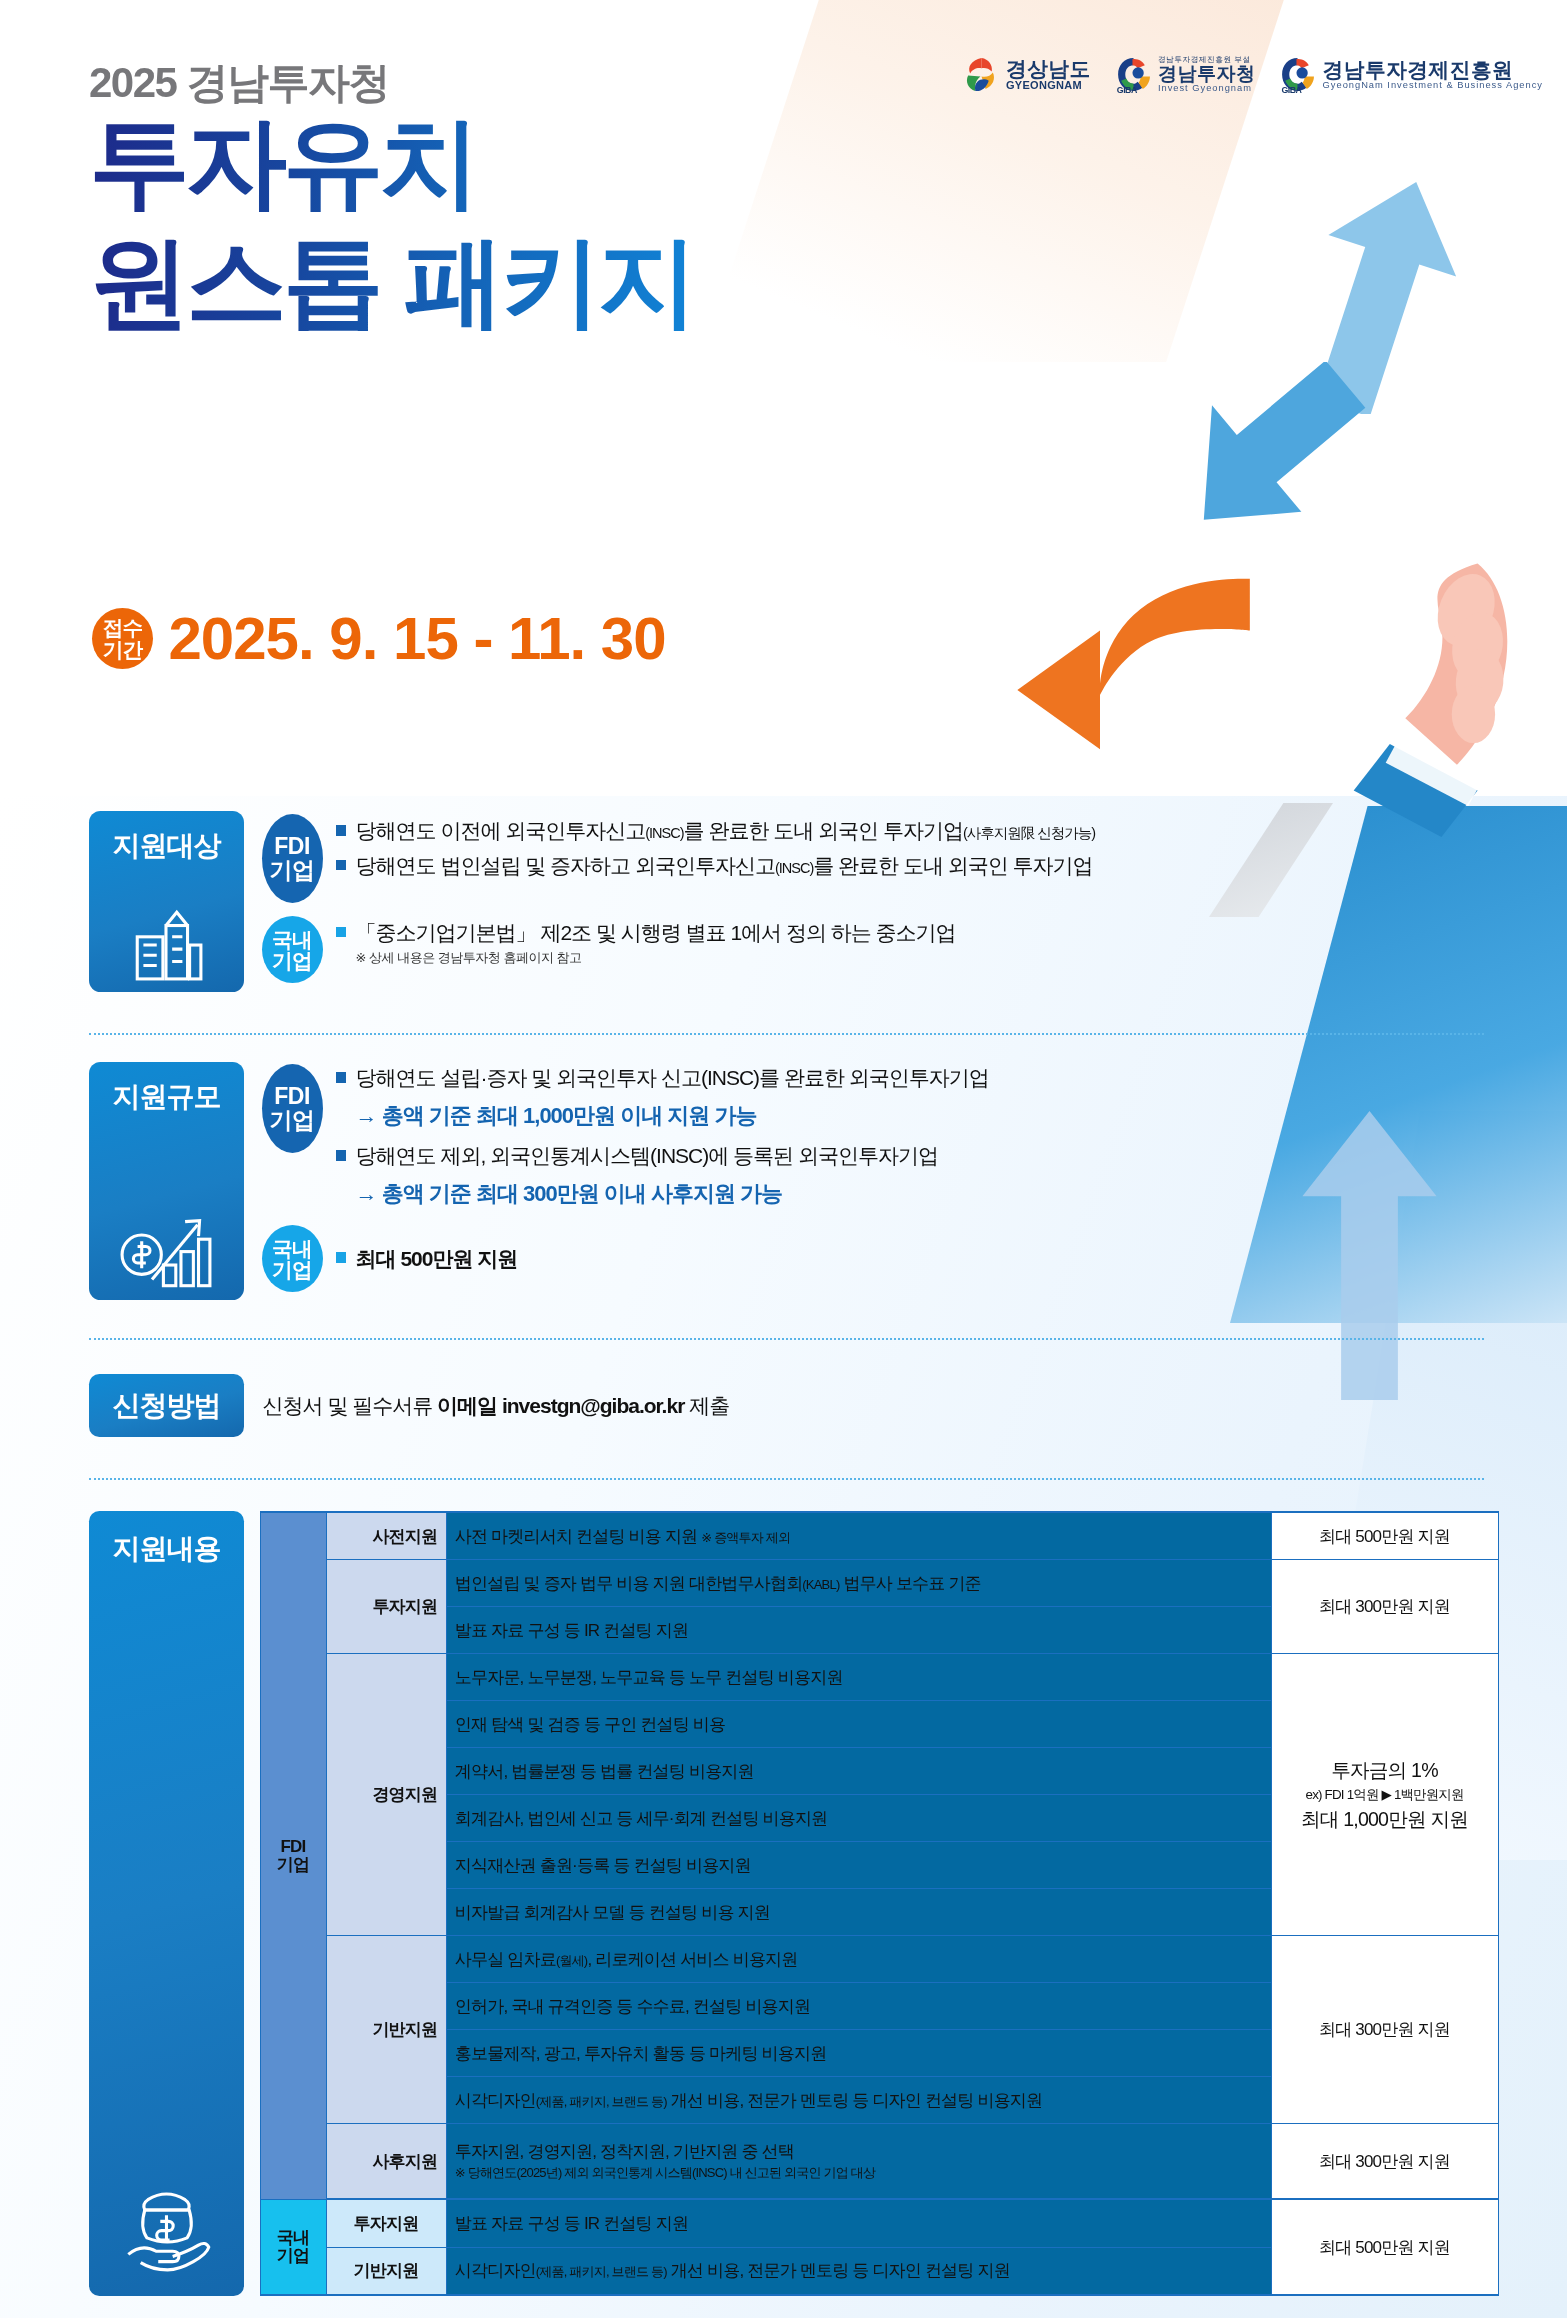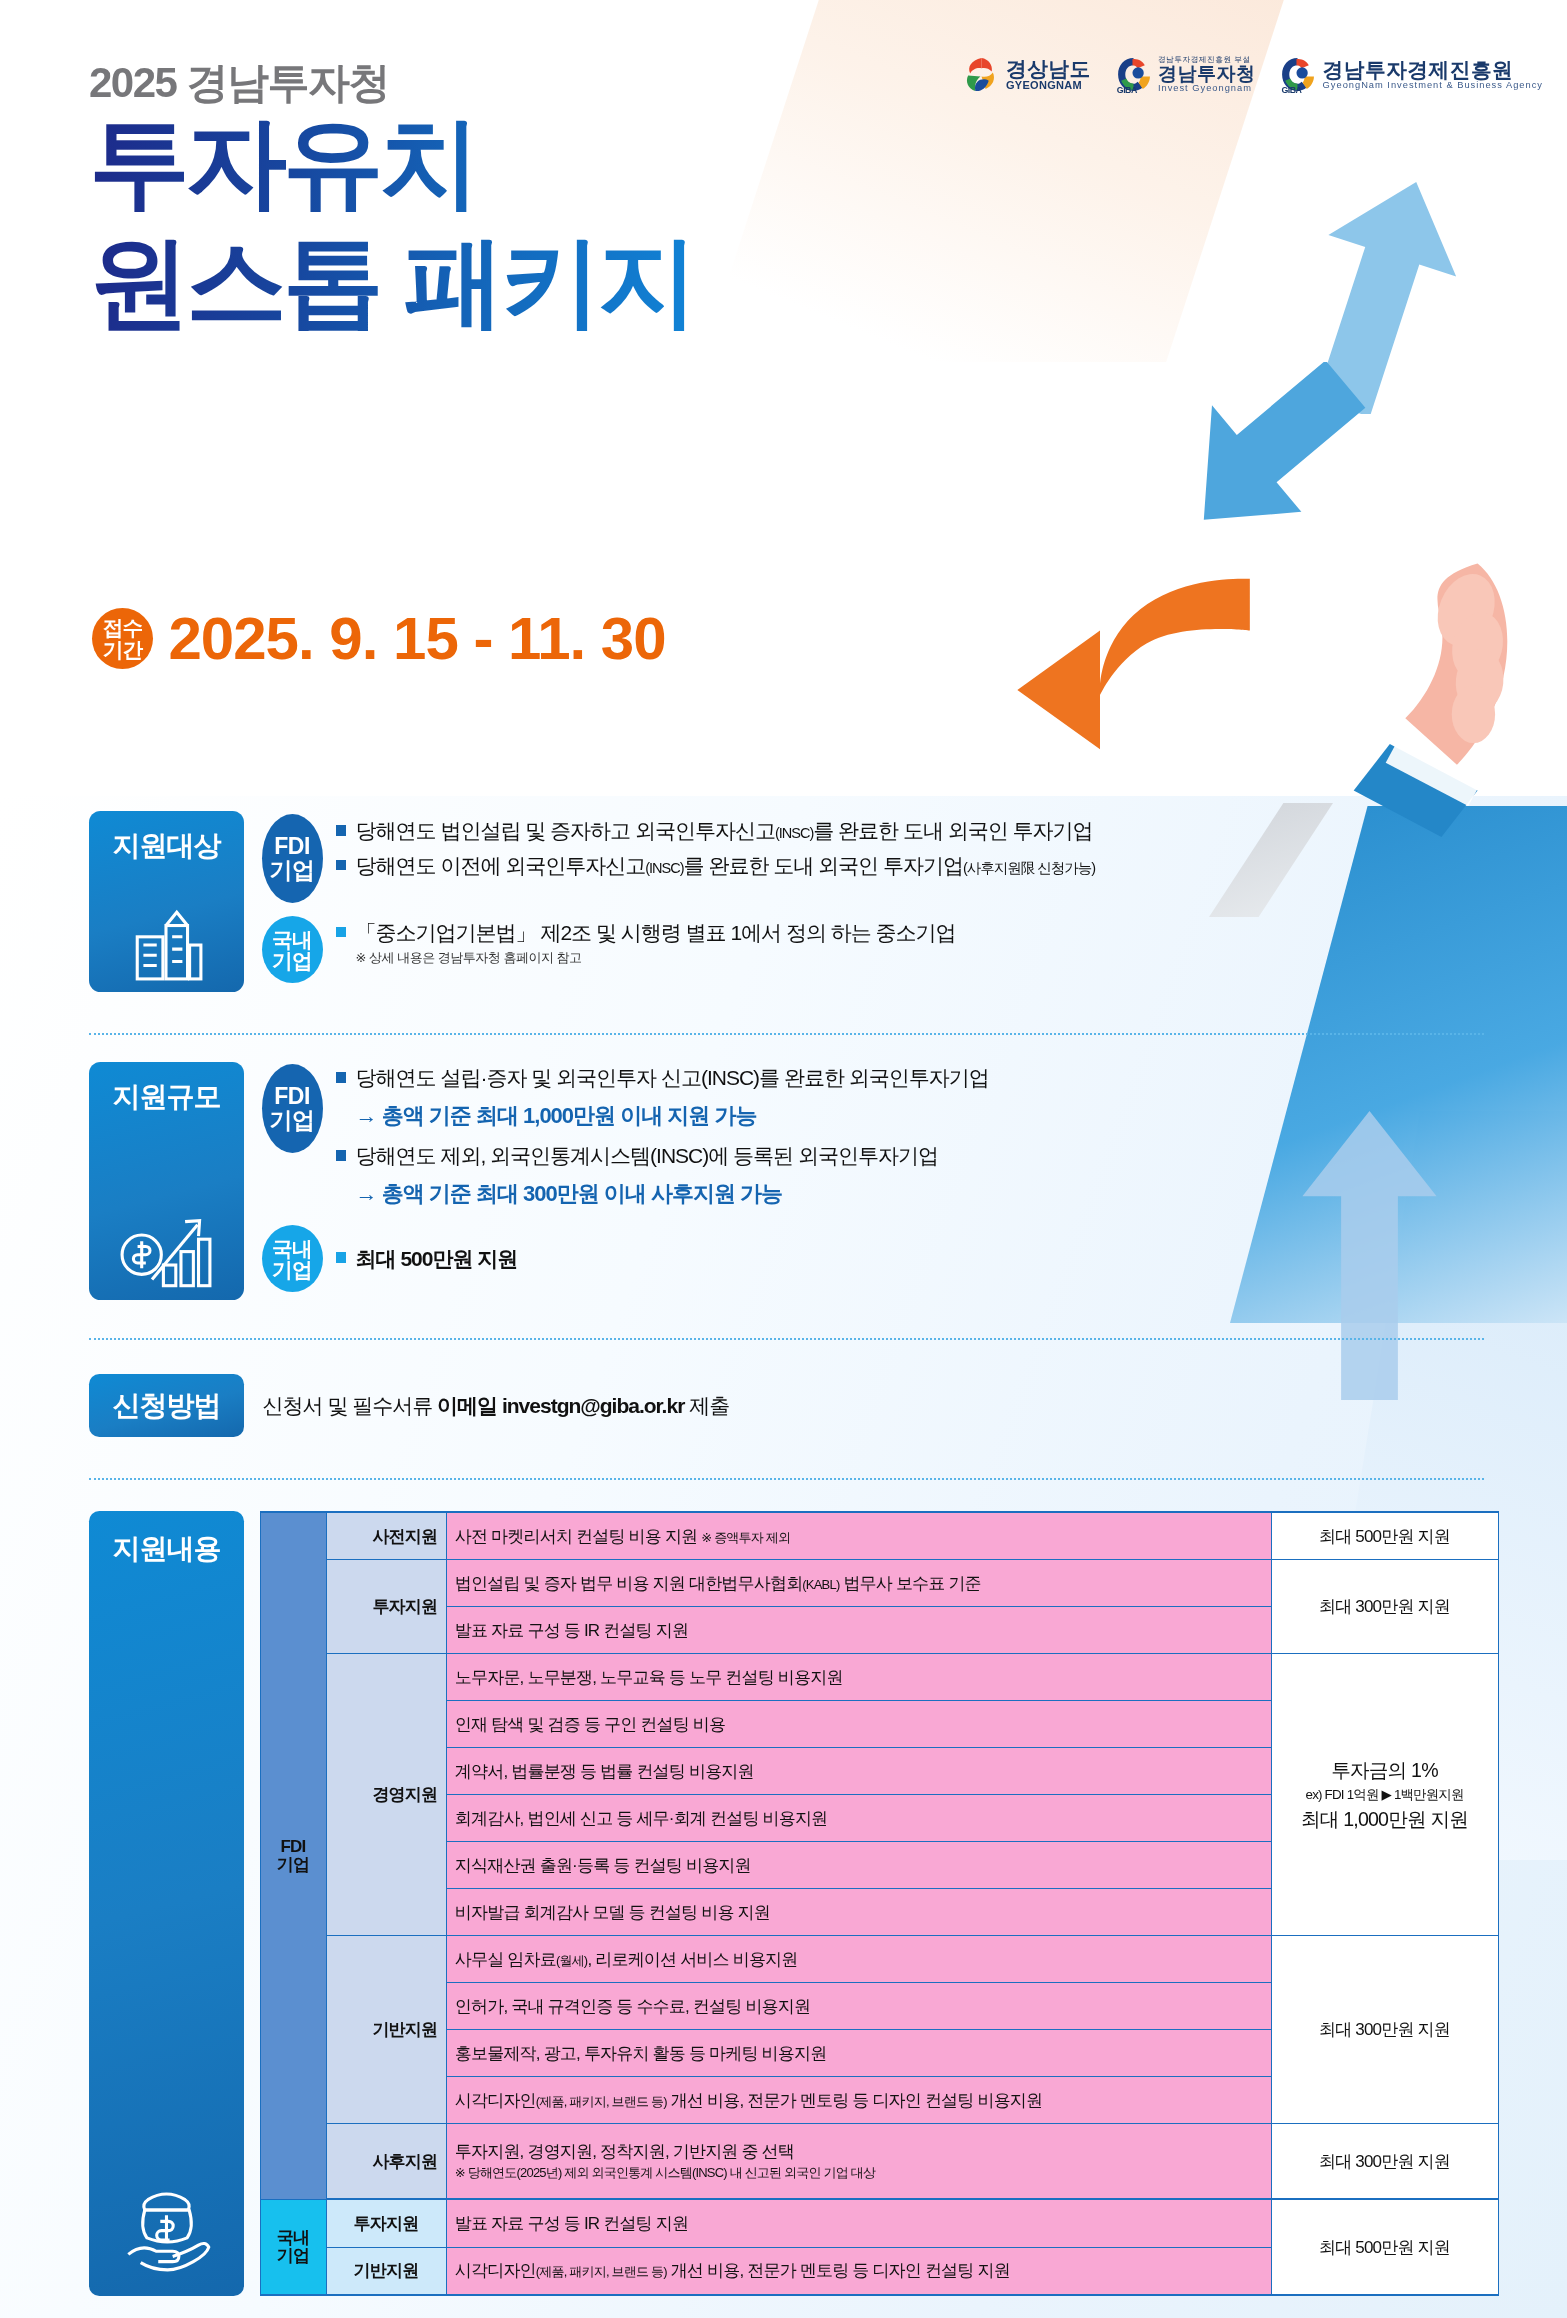--- a/index.html
+++ b/index.html
@@ -168,21 +168,21 @@
     font-size: 22px; text-align: center; line-height: 1.05; letter-spacing: -1px;
   }
   td.sub-fdi {
     width: 120px; background: #ccd9ee; color: #17479f; font-weight: bold;
     font-size: 19.6px; text-align: right; letter-spacing: -1px;
   }
   td.sub-dom {
     width: 103px; background: #cde9fa; color: #108fd8; font-weight: bold;
     font-size: 19.6px; text-align: center; letter-spacing: -1px;
   }
-  td.desc { background: #f9a8d4; }
+  td.desc { background: #0369a1; }
   td.desc .sm { font-size: 13px; }
   td.desc .note { display: block; font-size: 13px; margin-top: 1px; }
   td.amt {
     width: 227px; background: #fff; text-align: center;
     font-size: 19.6px; letter-spacing: -1px;
   }
   td.amt .l1 { font-size: 19.6px; }
   td.amt .ex { display: block; font-size: 13.4px; margin: 2.1px 0; }
   .thick-top { border-top: 2.6px solid #1b6fc0 !important; }
   .thick-bot { border-bottom: 2.6px solid #1b6fc0 !important; }
@@ -325,25 +325,25 @@
     <div style="display:flex; flex-direction:column; gap:13.4px; padding-top:3.1px;">
 
       <div style="display:flex; align-items:flex-start; gap:13.4px;">
         <div class="pill fdi" style="width:61px; height:89px; font-size:23px;">
           <span>FDI</span>
           <span>기업</span>
         </div>
         <div class="bullets" style="gap:7.2px; padding-top:3.1px;">
           <div class="bl">
             <span class="sq"></span>
-            <span class="bl-txt"><span>당해연도 법인설립 및 증자하고 외국인투자신고</span><span class="sm">(INSC)</span><span>를 완료한 도내 외국인 투자기업</span></span>
+            <span class="bl-txt"><span>당해연도 이전에 외국인투자신고</span><span class="sm">(INSC)</span><span>를 완료한 도내 외국인 투자기업</span><span class="sm">(사후지원限 신청가능)</span></span>
           </div>
           <div class="bl">
             <span class="sq"></span>
-            <span class="bl-txt"><span>당해연도 이전에 외국인투자신고</span><span class="sm">(INSC)</span><span>를 완료한 도내 외국인 투자기업</span><span class="sm">(사후지원限 신청가능)</span></span>
+            <span class="bl-txt"><span>당해연도 법인설립 및 증자하고 외국인투자신고</span><span class="sm">(INSC)</span><span>를 완료한 도내 외국인 투자기업</span></span>
           </div>
         </div>
       </div>
 
       <div style="display:flex; align-items:flex-start; gap:13.4px;">
         <div class="pill dom" style="width:61px; height:67px; font-size:20.7px;">
           <span>국내</span>
           <span>기업</span>
         </div>
         <div class="bullets" style="padding-top:2.1px;">

